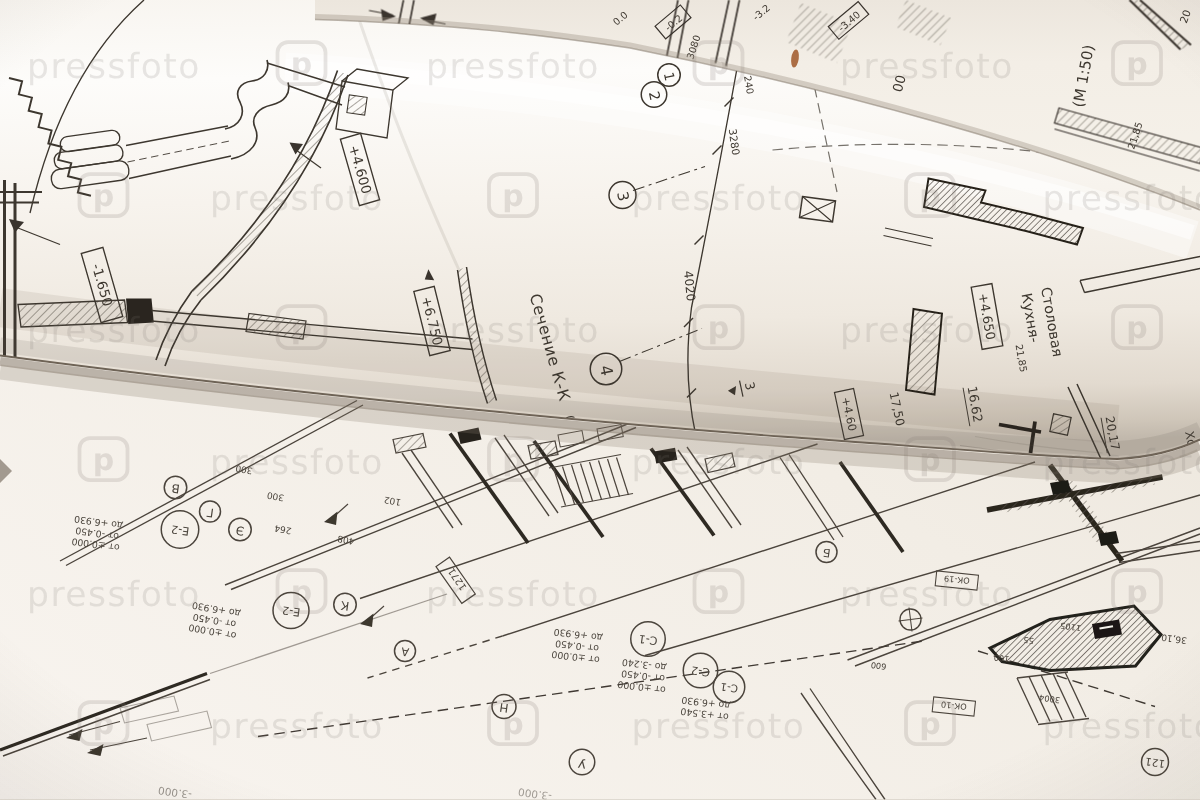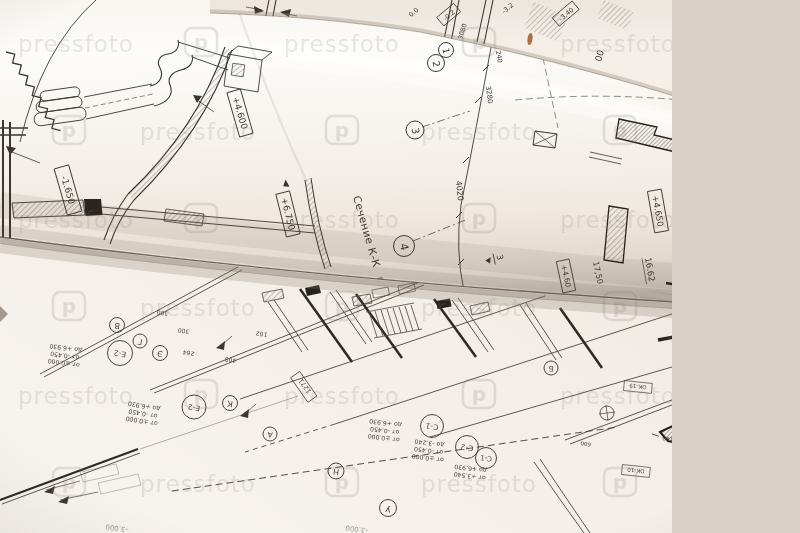--- a/index.html
+++ b/index.html
@@ -1,16 +1,16 @@
 <!DOCTYPE html>
 <html><head>
 <meta charset="utf-8">
 <style>
   html,body{margin:0;padding:0;background:#d8d2c8;}
-  .stage{width:672px;height:533px;position:relative;overflow:hidden;}
+  .stage{width:800px;height:533px;position:relative;overflow:hidden;}
   svg{display:block;}
   text{font-family:"DejaVu Sans","Liberation Sans",sans-serif;}
   .d-txt{fill:#3d372f;}
   .d-txt-soft{fill:#4a443c;}
   .wm-txt{fill:rgba(125,119,110,0.17);font-size:23px;letter-spacing:1px;font-weight:400;}
   .wm-stroke{stroke:rgba(125,119,110,0.19);fill:none;}
   .wm-p{fill:rgba(125,119,110,0.19);font-size:20px;font-weight:700;}
 </style>
 </head>
 <body>

